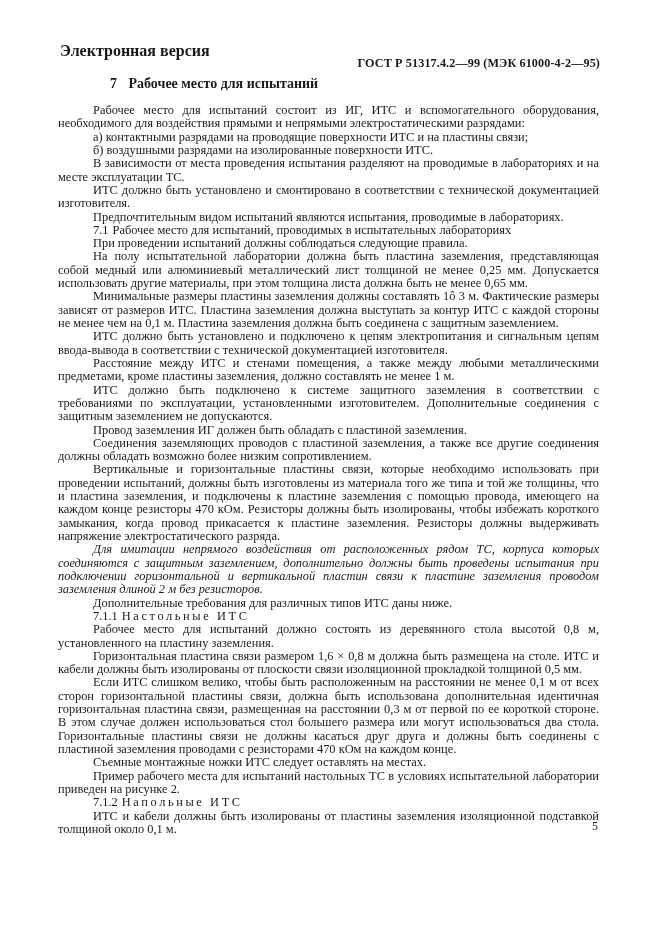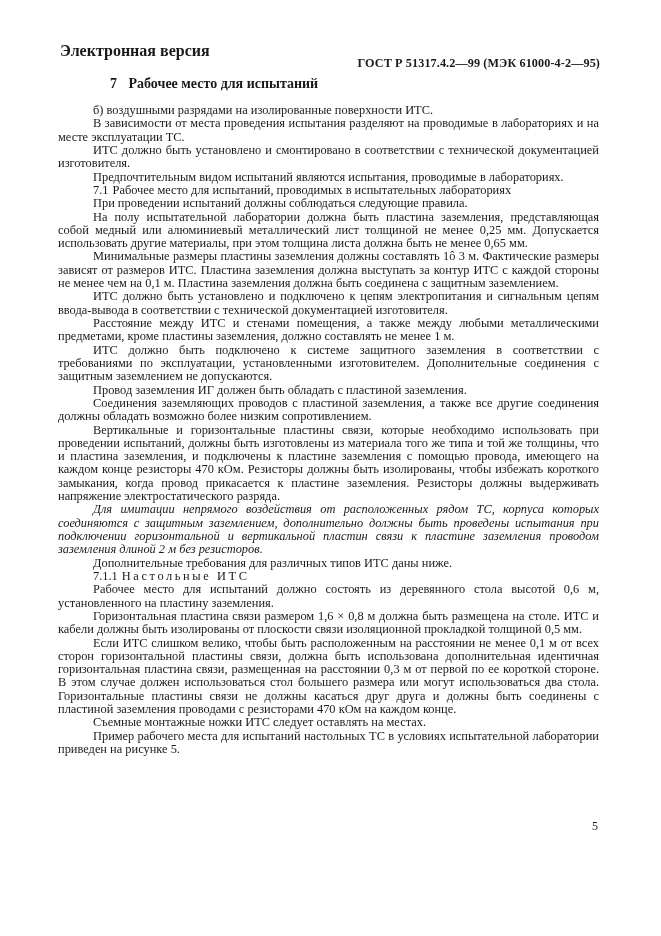--- a/index.html
+++ b/index.html
@@ -83,38 +83,42 @@
     <span class="left">Электронная версия</span>
     <span class="right">ГОСТ Р 51317.4.2—99 (МЭК 61000-4-2—95)</span>
   </div>
 
   <div class="section-title">
     <span class="num">7</span>
     <span>Рабочее место для испытаний</span>
   </div>
 
   <div class="body-text" id="body-text">
+      <p>Рабочее место для испытаний состоит из ИГ, ИТС и вспомогательного оборудования, необходимого для воздействия прямыми и непрямыми электростатическими разрядами:</p>
+      <p>а)  контактными разрядами на проводящие поверхности ИТС и на пластины связи;</p>
       <p>б)  воздушными разрядами на изолированные поверхности ИТС.</p>
       <p>В зависимости от места проведения испытания разделяют на проводимые в лабораториях и на месте эксплуатации ТС.</p>
       <p>ИТС должно быть установлено и смонтировано в соответствии с технической документацией изготовителя.</p>
       <p>Предпочтительным видом испытаний являются испытания, проводимые в лабораториях.</p>
       <p class="heading-sub"><span class="lbl">7.1</span><span class="ttl">Рабочее место для испытаний, проводимых в испытательных лабораториях</span></p>
       <p>При проведении испытаний должны соблюдаться следующие правила.</p>
       <p>На полу испытательной лаборатории должна быть пластина заземления, представляющая собой медный или алюминиевый металлический лист толщиной не менее 0,25 мм. Допускается использовать другие материалы, при этом толщина листа должна быть не менее 0,65 мм.</p>
       <p>Минимальные размеры пластины заземления должны составлять 1ô 3 м. Фактические размеры зависят от размеров ИТС. Пластина заземления должна выступать за контур ИТС с каждой стороны не менее чем на 0,1 м. Пластина заземления должна быть соединена с защитным заземлением.</p>
       <p>ИТС должно быть установлено и подключено к цепям электропитания и сигнальным цепям ввода-вывода в соответствии с технической документацией изготовителя.</p>
       <p>Расстояние между ИТС и стенами помещения, а также между любыми металлическими предметами, кроме пластины заземления, должно составлять не менее 1 м.</p>
       <p>ИТС должно быть подключено к системе защитного заземления в соответствии с требованиями по эксплуатации, установленными изготовителем. Дополнительные соединения с защитным заземлением не допускаются.</p>
       <p>Провод заземления ИГ должен быть обладать с пластиной заземления.</p>
       <p>Соединения заземляющих проводов с пластиной заземления, а также все другие соединения должны обладать возможно более низким сопротивлением.</p>
       <p>Вертикальные и горизонтальные пластины связи, которые необходимо использовать при проведении испытаний, должны быть изготовлены из материала того же типа и той же толщины, что и пластина заземления, и подключены к пластине заземления с помощью провода, имеющего на каждом конце резисторы 470 кОм. Резисторы должны быть изолированы, чтобы избежать короткого замыкания, когда провод прикасается к пластине заземления. Резисторы должны выдерживать напряжение электростатического разряда.</p>
       <p class="italic">Для имитации непрямого воздействия от расположенных рядом ТС, корпуса которых соединяются с защитным заземлением, дополнительно должны быть проведены испытания при подключении горизонтальной и вертикальной пластин связи к пластине заземления проводом заземления длиной 2 м без резисторов.</p>
       <p>Дополнительные требования для различных типов ИТС даны ниже.</p>
       <p class="spaced"><span class="lbl">7.1.1</span><span class="ttl">Настольные ИТС</span></p>
-      <p>Рабочее место для испытаний должно состоять из деревянного стола высотой 0,6 м, установленного на пластину заземления.</p>
+      <p>Рабочее место для испытаний должно состоять из деревянного стола высотой 0,8 м, установленного на пластину заземления.</p>
       <p>Горизонтальная пластина связи размером 1,6 × 0,8 м должна быть размещена на столе. ИТС и кабели должны быть изолированы от плоскости связи изоляционной прокладкой толщиной 0,5 мм.</p>
       <p>Если ИТС слишком велико, чтобы быть расположенным на расстоянии не менее 0,1 м от всех сторон горизонтальной пластины связи, должна быть использована дополнительная идентичная горизонтальная пластина связи, размещенная на расстоянии 0,3 м от первой по ее короткой стороне. В этом случае должен использоваться стол большего размера или могут использоваться два стола. Горизонтальные пластины связи не должны касаться друг друга и должны быть соединены с пластиной заземления проводами с резисторами 470 кОм на каждом конце.</p>
       <p>Съемные монтажные ножки ИТС следует оставлять на местах.</p>
-      <p>Пример рабочего места для испытаний настольных ТС в условиях испытательной лаборатории приведен на рисунке 5.</p>
+      <p>Пример рабочего места для испытаний настольных ТС в условиях испытательной лаборатории приведен на рисунке 2.</p>
+      <p class="spaced"><span class="lbl">7.1.2</span><span class="ttl">Напольные ИТС</span></p>
+      <p>ИТС и кабели должны быть изолированы от пластины заземления изоляционной подставкой толщиной около 0,1 м.</p>
     </div>
 </div>
 
 <div class="page-number">5</div>
 
 </body></html>

